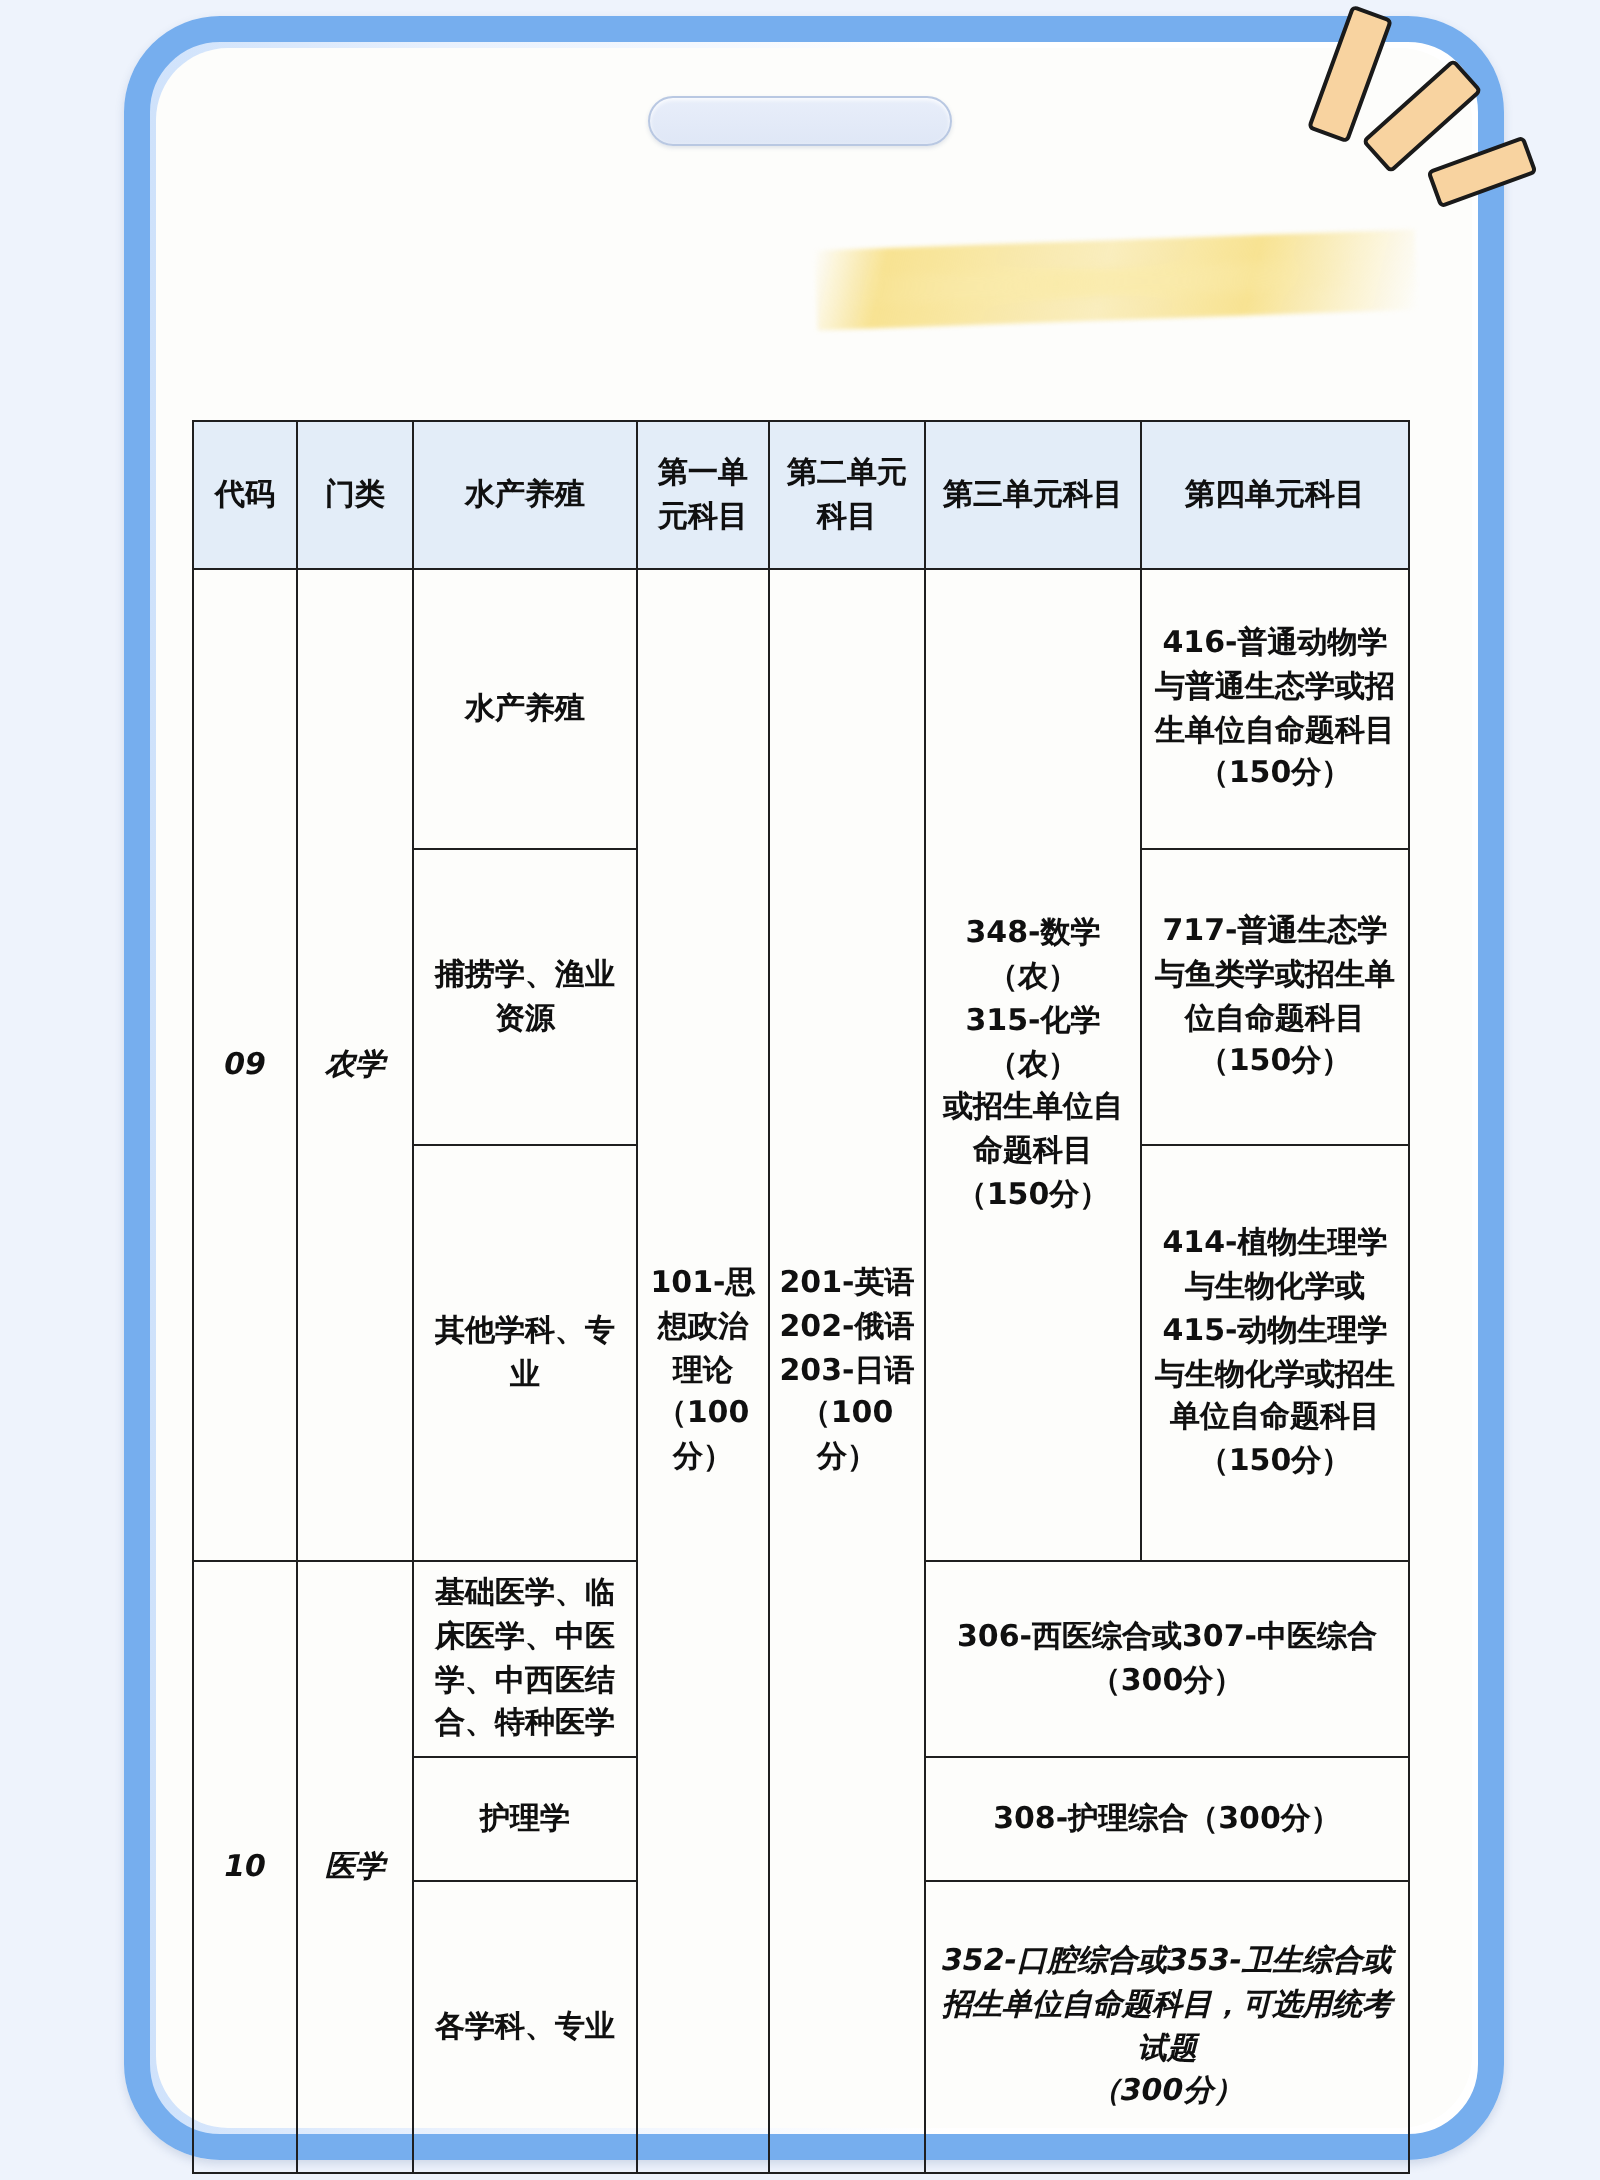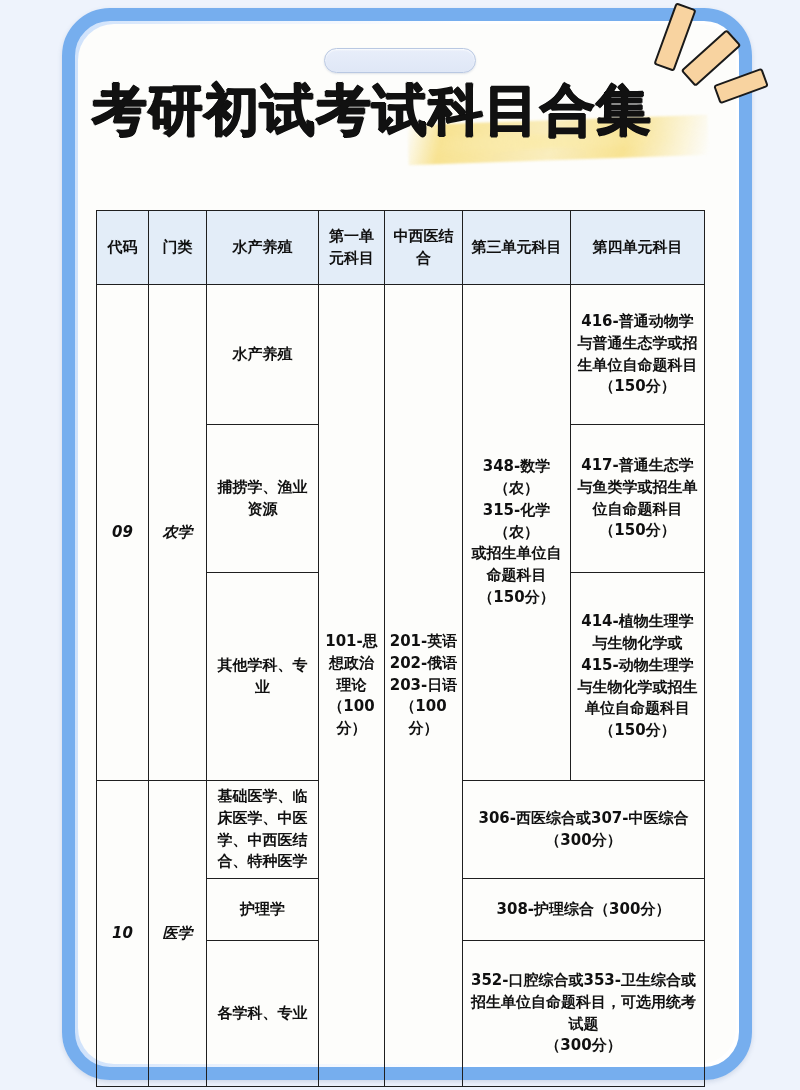--- a/index.html
+++ b/index.html
@@ -141,40 +141,39 @@
   <div class="card"></div>
 
   <div class="notch"></div>
 
   <div class="stick stick-1"></div>
   <div class="stick stick-2"></div>
   <div class="stick stick-3"></div>
 
   <div class="brush"></div>
 
-  <div class="title">考研初试考试科目合集</div>
 
   <div class="tbl-wrap">
     <table class="subjects">
       <colgroup>
         <col class="cw1">
           <col class="cw2">
           <col class="cw3">
           <col class="cw4">
         <col class="cw5">
           <col class="cw6">
           <col class="cw7">
       </colgroup>
       <thead>
         <tr>
           <th>代码</th>
           <th>门类</th>
           <th>水产养殖</th>
           <th>第一单元科目</th>
-          <th>中西医结合</th>
+          <th>第二单元科目</th>
           <th>第三单元科目</th>
           <th>第四单元科目</th>
         </tr>
       </thead>
       <tbody>
 
         <tr>
           <td class="code" rowspan="3">09</td>
           <td class="cat" rowspan="3">农学</td>
           <td class="major" style="height:140px">水产养殖</td>
@@ -183,21 +182,21 @@
 202-俄语
 203-日语（100分）</td>
           <td class="u3" rowspan="3" style="white-space: pre-line;">348-数学（农）
 315-化学（农）
 或招生单位自命题科目（150分）</td>
           <td class="u4">416-普通动物学与普通生态学或招生单位自命题科目（150分）</td>
         </tr>
 
         <tr>
           <td class="major" style="height:148px">捕捞学、渔业资源</td>
-          <td class="u4">417-普通生态学与鱼类学或招生单位自命题科目（150分）</td>
+          <td class="u4">717-普通生态学与鱼类学或招生单位自命题科目（150分）</td>
         </tr>
 
         <tr>
           <td class="major" style="height:208px">其他学科、专业</td>
           <td class="u4">414-植物生理学与生物化学或415-动物生理学与生物化学或招生单位自命题科目（150分）</td>
         </tr>
 
         <tr>
           <td class="code" rowspan="3">10</td>
           <td class="cat" rowspan="3">医学</td>
@@ -206,20 +205,20 @@
 （300分）</td>
         </tr>
 
         <tr>
           <td class="major" style="height:62px">护理学</td>
           <td class="med3" colspan="2">308-护理综合（300分）</td>
         </tr>
 
         <tr>
           <td class="major" style="height:146px">各学科、专业</td>
-          <td class="med3" colspan="2" style="white-space: pre-line;">352-口腔综合或353-卫生综合或招生单位自命题科目，可选用统考试题
+          <td class="med3" colspan="2" style="white-space: pre-line; font-style: italic;">352-口腔综合或353-卫生综合或招生单位自命题科目，可选用统考试题
 （300分）</td>
         </tr>
       </tbody>
     </table>
   </div>
 
 </div>
 
 </body></html>

